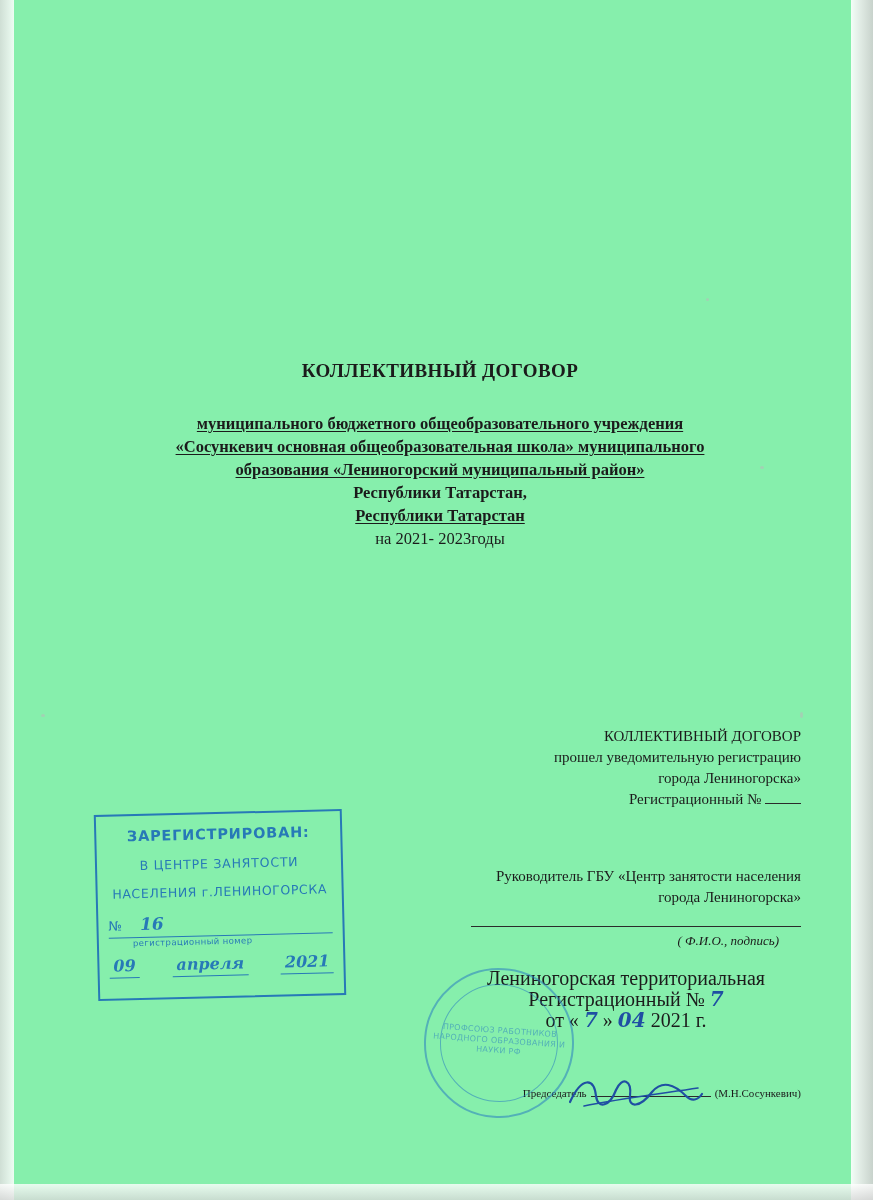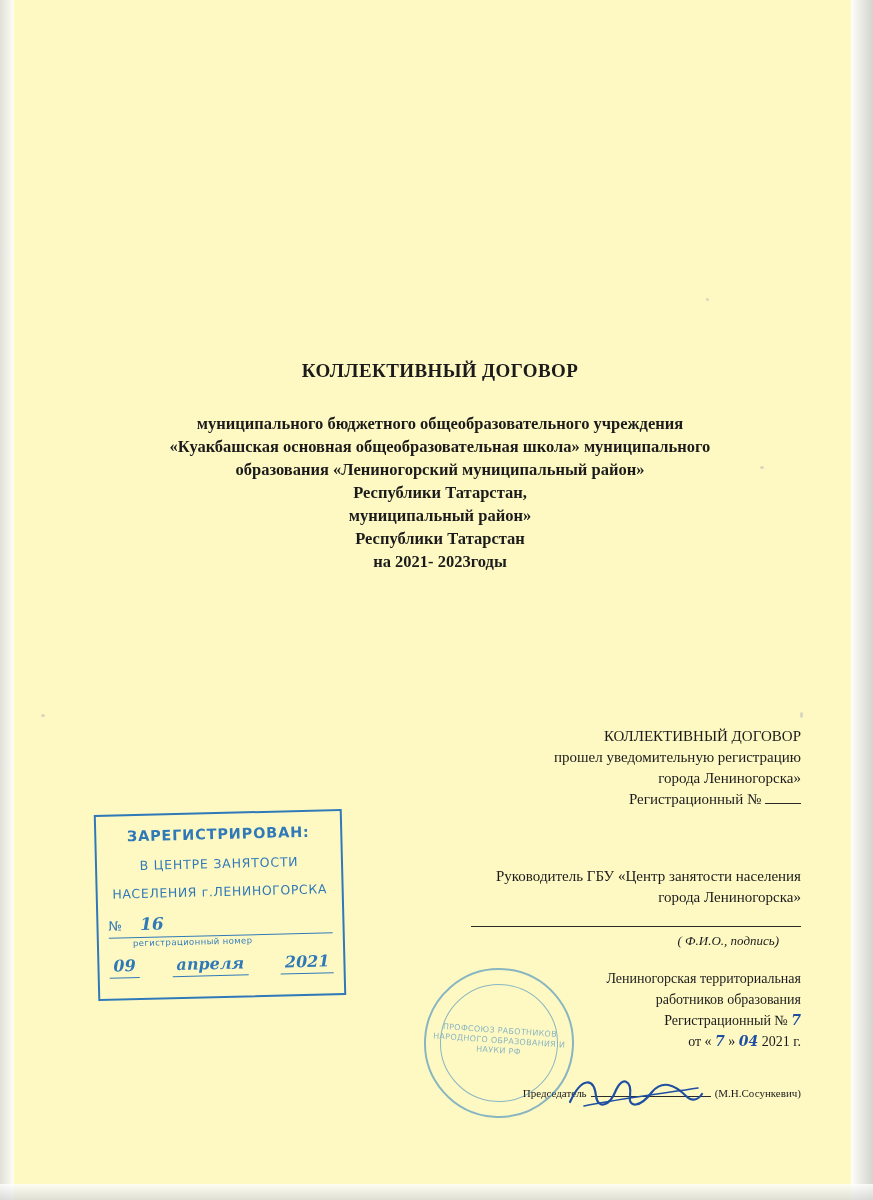--- a/index.html
+++ b/index.html
@@ -15,21 +15,21 @@
     font-family: "Liberation Serif", "DejaVu Serif", serif;
     color: #1b1b1b;
   }
 
   
   .page {
     position: absolute;
     left: 0; top: 0;
     width: 873px;
     height: 1200px;
-    background: #fef9c3;
+    background: #86efac;
     overflow: hidden;
   }
   
   .scan-edge-left {
     position: absolute;
     left: 0; top: 0;
     width: 14px; height: 1200px;
     background: linear-gradient(to right, #dcdcdc, #ffffff);
     opacity: .85;
   }
@@ -67,28 +67,29 @@
     font-weight: bold;
     letter-spacing: .4px;
     margin-bottom: 30px;
   }
   .subtitle-lines {
     font-size: 16.5px;
     font-weight: bold;
     line-height: 23px;
   }
   .subtitle-lines .ul {
+    text-decoration: underline;
     text-underline-offset: 2px;
   }
   .subtitle-lines .line {
     display: block;
   }
   .years-line {
     font-size: 16.5px;
-    font-weight: bold;
+    font-weight: normal;
     margin-top: 2px;
   }
 
   
   .reg-block {
     position: absolute;
     right: 72px;
     top: 726px;
     width: 330px;
     text-align: right;
@@ -125,22 +126,22 @@
     margin-top: 3px;
     text-align: right;
     padding-right: 22px;
   }
 
   .union-block {
     position: absolute;
     right: 72px;
     top: 968px;
     width: 350px;
-    text-align: right;
-    font-size: 14px;
+    text-align: center;
+    font-size: 20px;
     line-height: 21px;
   }
   .union-block .row { display: block; white-space: nowrap; }
 
   .chair-row {
     position: absolute;
     right: 72px;
     top: 1085px;
     width: 360px;
     text-align: right;
@@ -279,24 +280,23 @@
 
   <div class="speck" style="left:706px; top:298px; width:3px; height:3px;"></div>
   <div class="speck" style="left:41px; top:714px; width:4px; height:3px;"></div>
   <div class="speck" style="left:800px; top:712px; width:3px; height:6px;"></div>
   <div class="speck" style="left:760px; top:466px; width:4px; height:3px;"></div>
 
   <div class="title-block">
     <div class="doc-title">КОЛЛЕКТИВНЫЙ ДОГОВОР</div>
     <div class="subtitle-lines">
       <span class="line ul">муниципального бюджетного общеобразовательного учреждения</span>
-      <span class="line ul">«Куакбашская основная общеобразовательная школа» муниципального</span>
+      <span class="line ul">«Сосункевич основная общеобразовательная школа» муниципального</span>
       <span class="line ul">образования «Лениногорский муниципальный район»</span>
       <span class="line">Республики Татарстан,</span>
-      <span class="line ul">муниципальный район»</span>
       <span class="line ul">Республики Татарстан</span>
     </div>
     <div class="years-line">на 2021- 2023годы</div>
   </div>
 
   <div class="reg-block">
     <span class="row">КОЛЛЕКТИВНЫЙ ДОГОВОР</span>
     <span class="row">прошел уведомительную регистрацию</span>
     <span class="row">города Лениногорска»</span>
     <span class="row">
@@ -307,21 +307,20 @@
 
   <div class="signer-block">
     <span class="row">Руководитель ГБУ «Центр занятости</span>
     <span class="row">населения города Лениногорска»</span>
     <div class="sig-rule"></div>
     <div class="sig-caption">( Ф.И.О., подпись)</div>
   </div>
 
   <div class="union-block">
     <span class="row">Лениногорская территориальная</span>
-    <span class="row">работников образования</span>
     <span class="row">
       <span>Регистрационный №</span>
       <span class="ink">7</span>
     </span>
     <span class="row">
       <span>от «</span>
       <span class="ink">7</span>
       <span>»</span>
       <span class="ink">04</span>
       <span>2021 г.</span>

